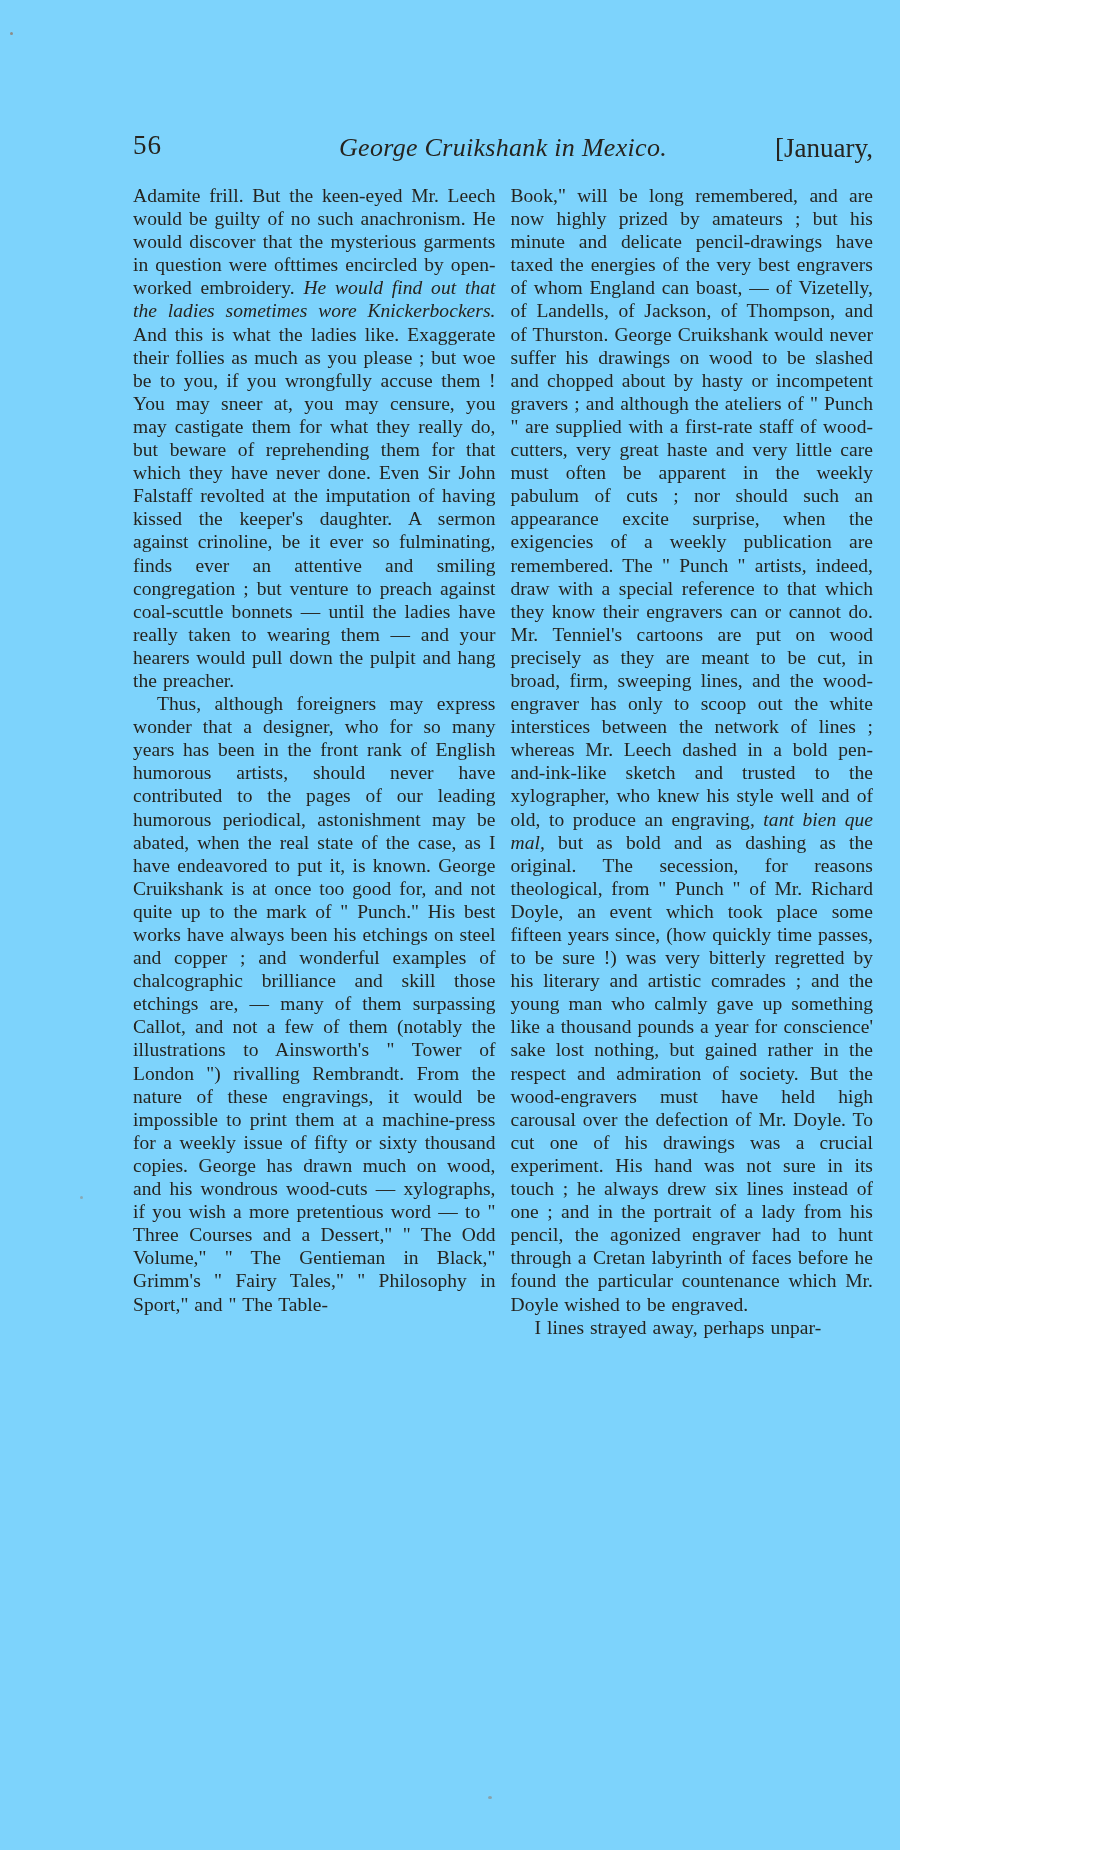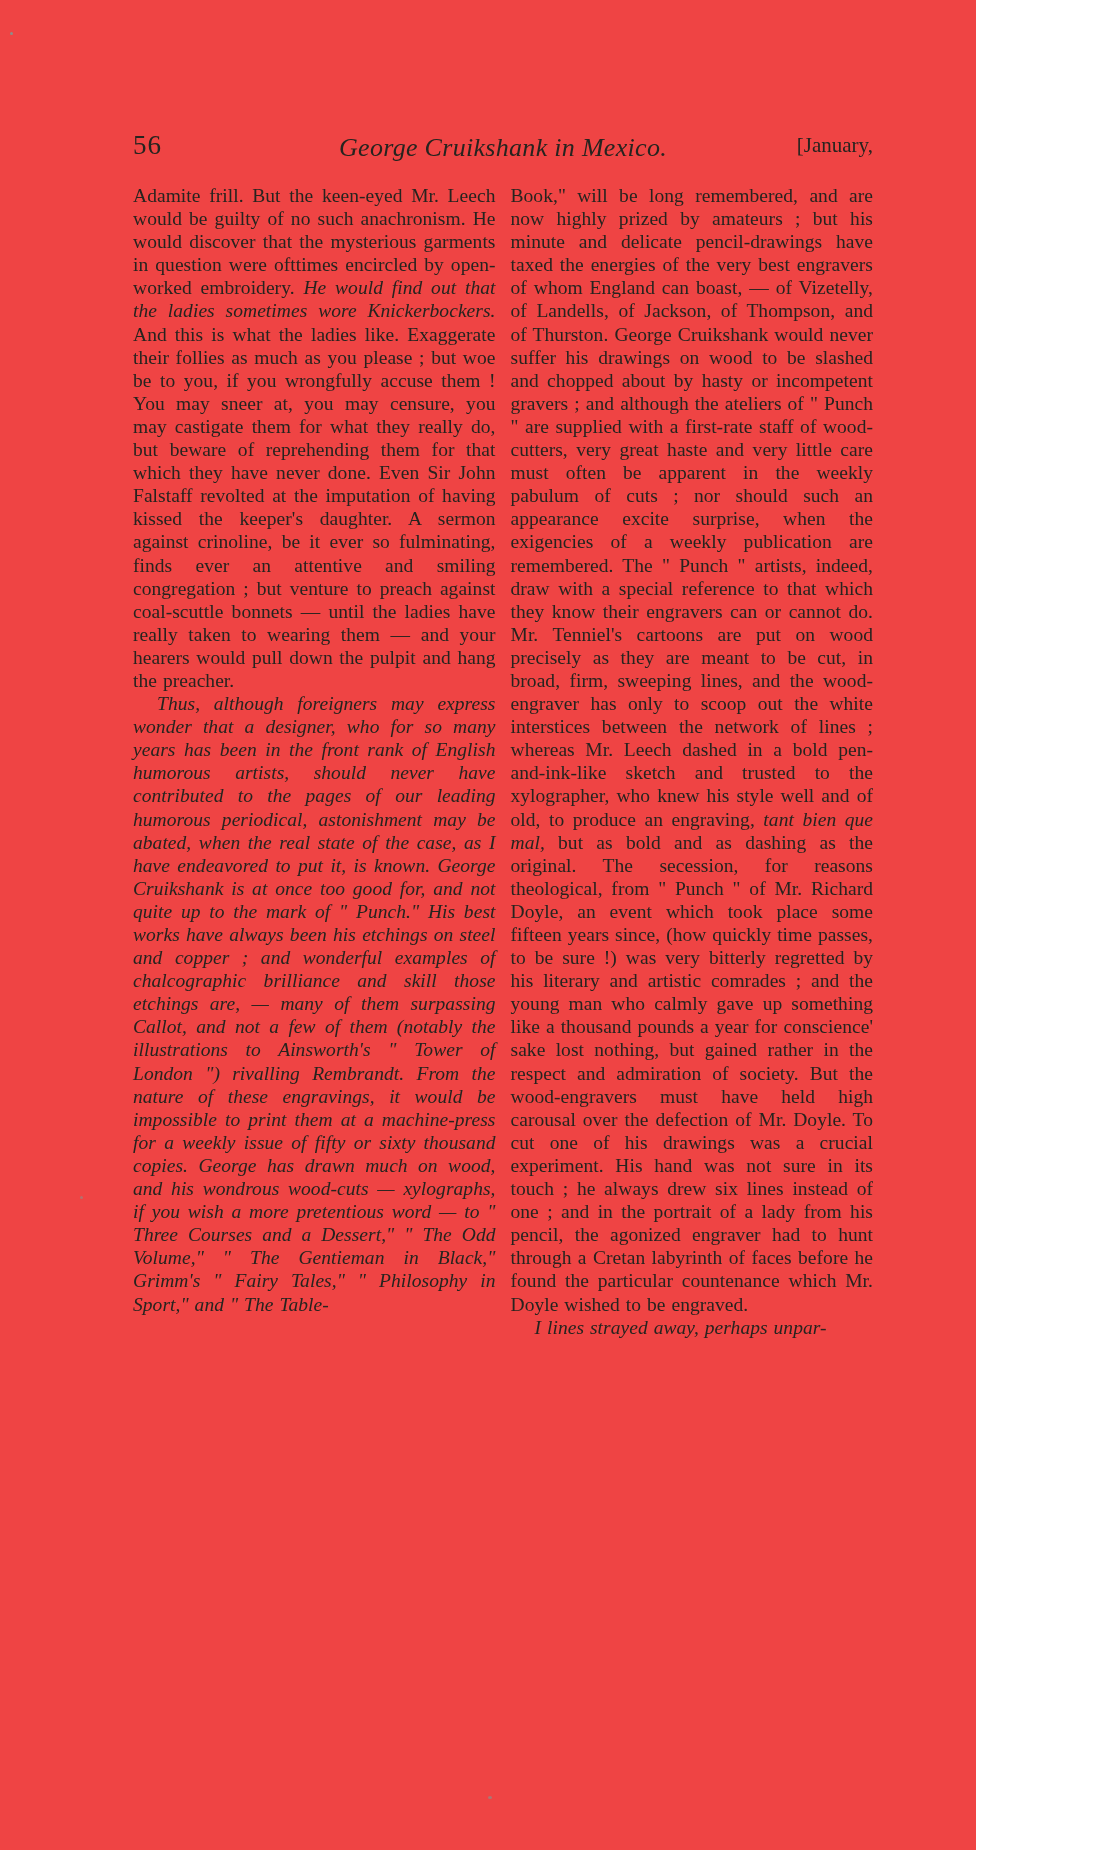--- a/index.html
+++ b/index.html
@@ -2,23 +2,23 @@
 <html><head>
 <meta charset="utf-8">
 <style>
   html, body {
     margin: 0;
     padding: 0;
     background: #ffffff;
   }
   .page {
     position: relative;
-    width: 976px;
+    width: 900px;
     height: 1850px;
-    background: #ef4444;
+    background: #7dd3fc;
     color: #26241f;
     font-family: "Liberation Serif", "DejaVu Serif", serif;
     overflow: hidden;
   }
   .running-head {
     position: absolute;
     left: 133px;
     top: 128px;
     width: 740px;
     height: 38px;
@@ -37,21 +37,21 @@
     width: 100%;
     text-align: center;
     font-style: italic;
     font-size: 26px;
     letter-spacing: 0.3px;
   }
   .issue-date {
     position: absolute;
     right: 0;
     top: 5px;
-    font-size: 21px;
+    font-size: 27px;
   }
   .columns {
     position: absolute;
     left: 133px;
     top: 184px;
     width: 740px;
     display: flex;
     gap: 15px;
   }
   .col {
@@ -60,21 +60,20 @@
     line-height: 23.1px;
     text-align: justify;
     word-spacing: 1px;
     letter-spacing: 0.05px;
   }
   .col p {
     margin: 0;
   }
   .col p.indent {
     text-indent: 24px;
-    font-style: italic;
   }
   .col em {
   }
   .speck {
     position: absolute;
     background: #8d8d89;
     border-radius: 50%;
   }
   .speck-a { left: 10px;  top: 32px;   width: 3px; height: 3px; }
   .speck-b { left: 80px;  top: 1196px; width: 3px; height: 3px; opacity: 0.6; }

